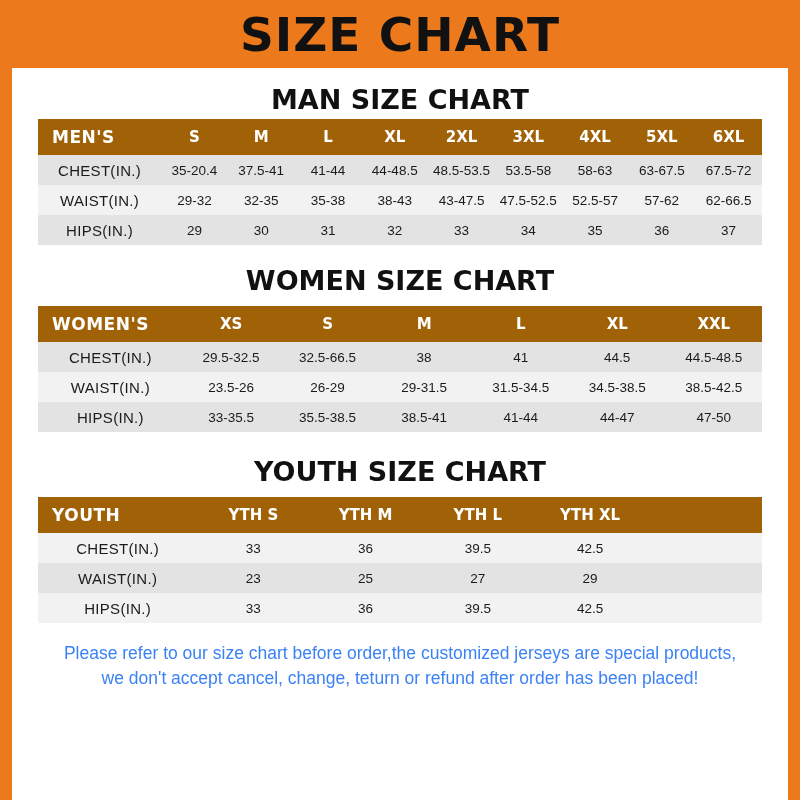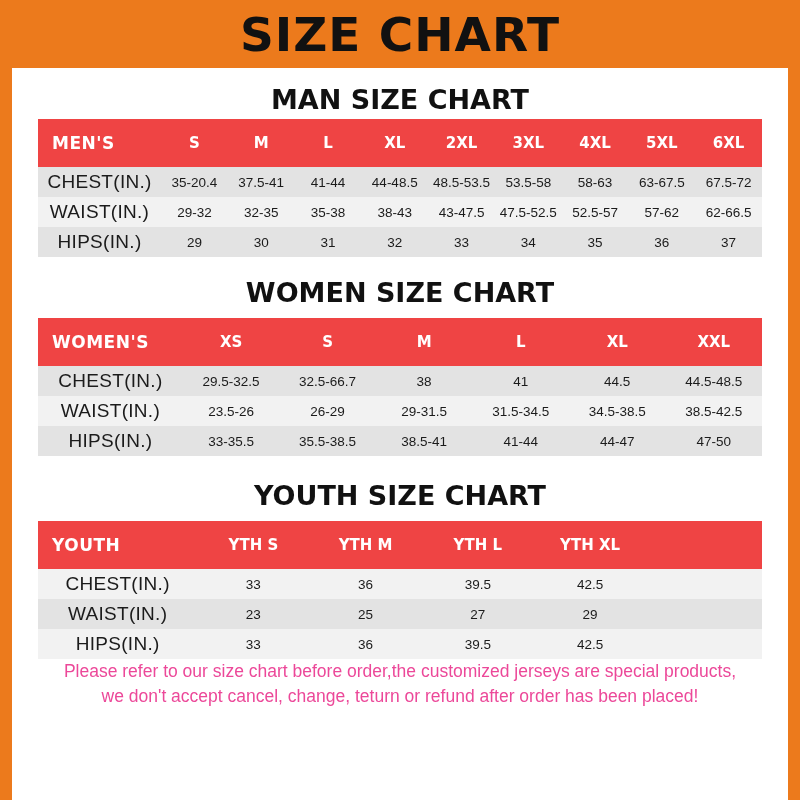--- a/index.html
+++ b/index.html
@@ -62,55 +62,56 @@
   table.size-table td {
     text-align: center;
     font-size: 13.5px;
     color: #1b1b1b;
     padding: 0;
     height: 30px;
     vertical-align: middle;
     font-family: "Liberation Sans", sans-serif;
   }
   table.size-table thead th {
-    background: #ef4444;
+    background: #a16207;
     color: #ffffff;
-    height: 48px;
+    height: 36px;
     font-size: 15px;
     font-weight: bold;
     font-family: "DejaVu Sans", sans-serif;
   }
   table.size-table thead th.row-label {
     text-align: left;
     padding-left: 14px;
     font-size: 17px;
     letter-spacing: 0.5px;
   }
   table.size-table tbody tr.shade-a td { background: #e3e3e3; }
   table.size-table tbody tr.shade-b td { background: #f2f2f2; }
   table.size-table tbody td.row-label {
     font-weight: normal;
     letter-spacing: 0.3px;
-    font-size: 19px;
+    font-size: 15px;
   }
   
   .tbl-men col.c0 { width: 17%; }
   
   .tbl-women th, .tbl-women td { height: 34px; font-size: 14.5px; }
   .tbl-women thead th { height: 40px; }
   .tbl-women col.c0 { width: 20%; }
   
   .tbl-youth th, .tbl-youth td { height: 34px; font-size: 14.5px; }
   .tbl-youth thead th { height: 42px; }
   .tbl-youth col.c0 { width: 22%; }
   .tbl-youth col.cpad { width: 16%; }
 
   .footer-note {
+    margin-top: 18px;
     text-align: center;
-    color: #ec4899;
+    color: #3b82f6;
     font-size: 17.5px;
     line-height: 1.45;
     font-family: "Liberation Sans", sans-serif;
     padding: 0 4px;
   }
   .footer-note div { white-space: nowrap; }
 </style>
 </head>
 <body>
 
@@ -212,21 +213,21 @@
             <th>M</th>
             <th>L</th>
             <th>XL</th>
             <th>XXL</th>
           </tr>
         </thead>
         <tbody>
           <tr class="shade-a">
             <td class="row-label">CHEST(IN.)</td>
             <td>29.5-32.5</td>
-            <td>32.5-66.7</td>
+            <td>32.5-66.5</td>
             <td>38</td>
             <td>41</td>
             <td>44.5</td>
             <td>44.5-48.5</td>
           </tr>
           <tr class="shade-b">
             <td class="row-label">WAIST(IN.)</td>
             <td>23.5-26</td>
             <td>26-29</td>
             <td>29-31.5</td>

